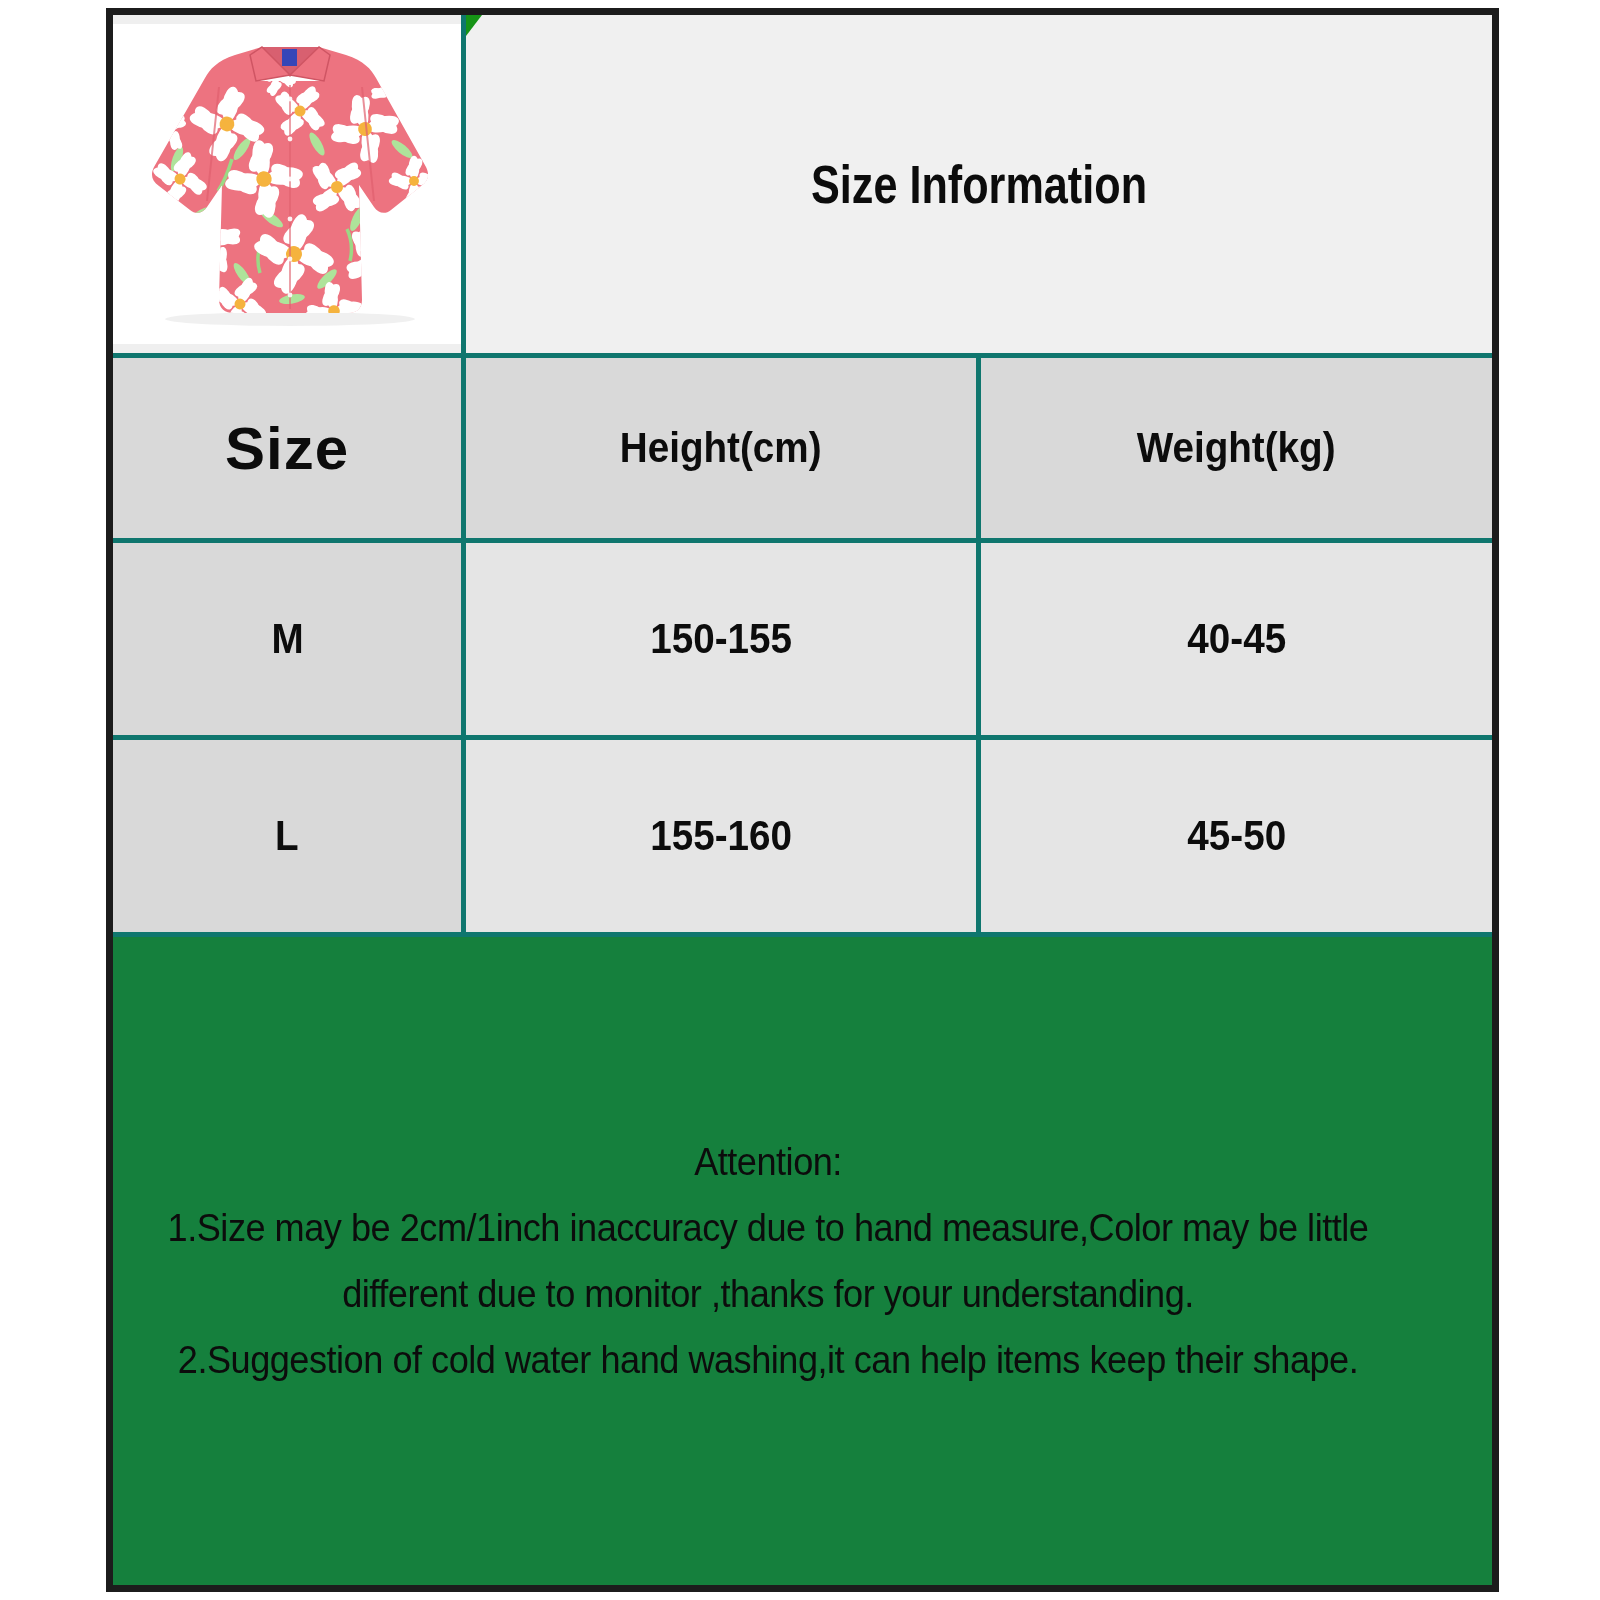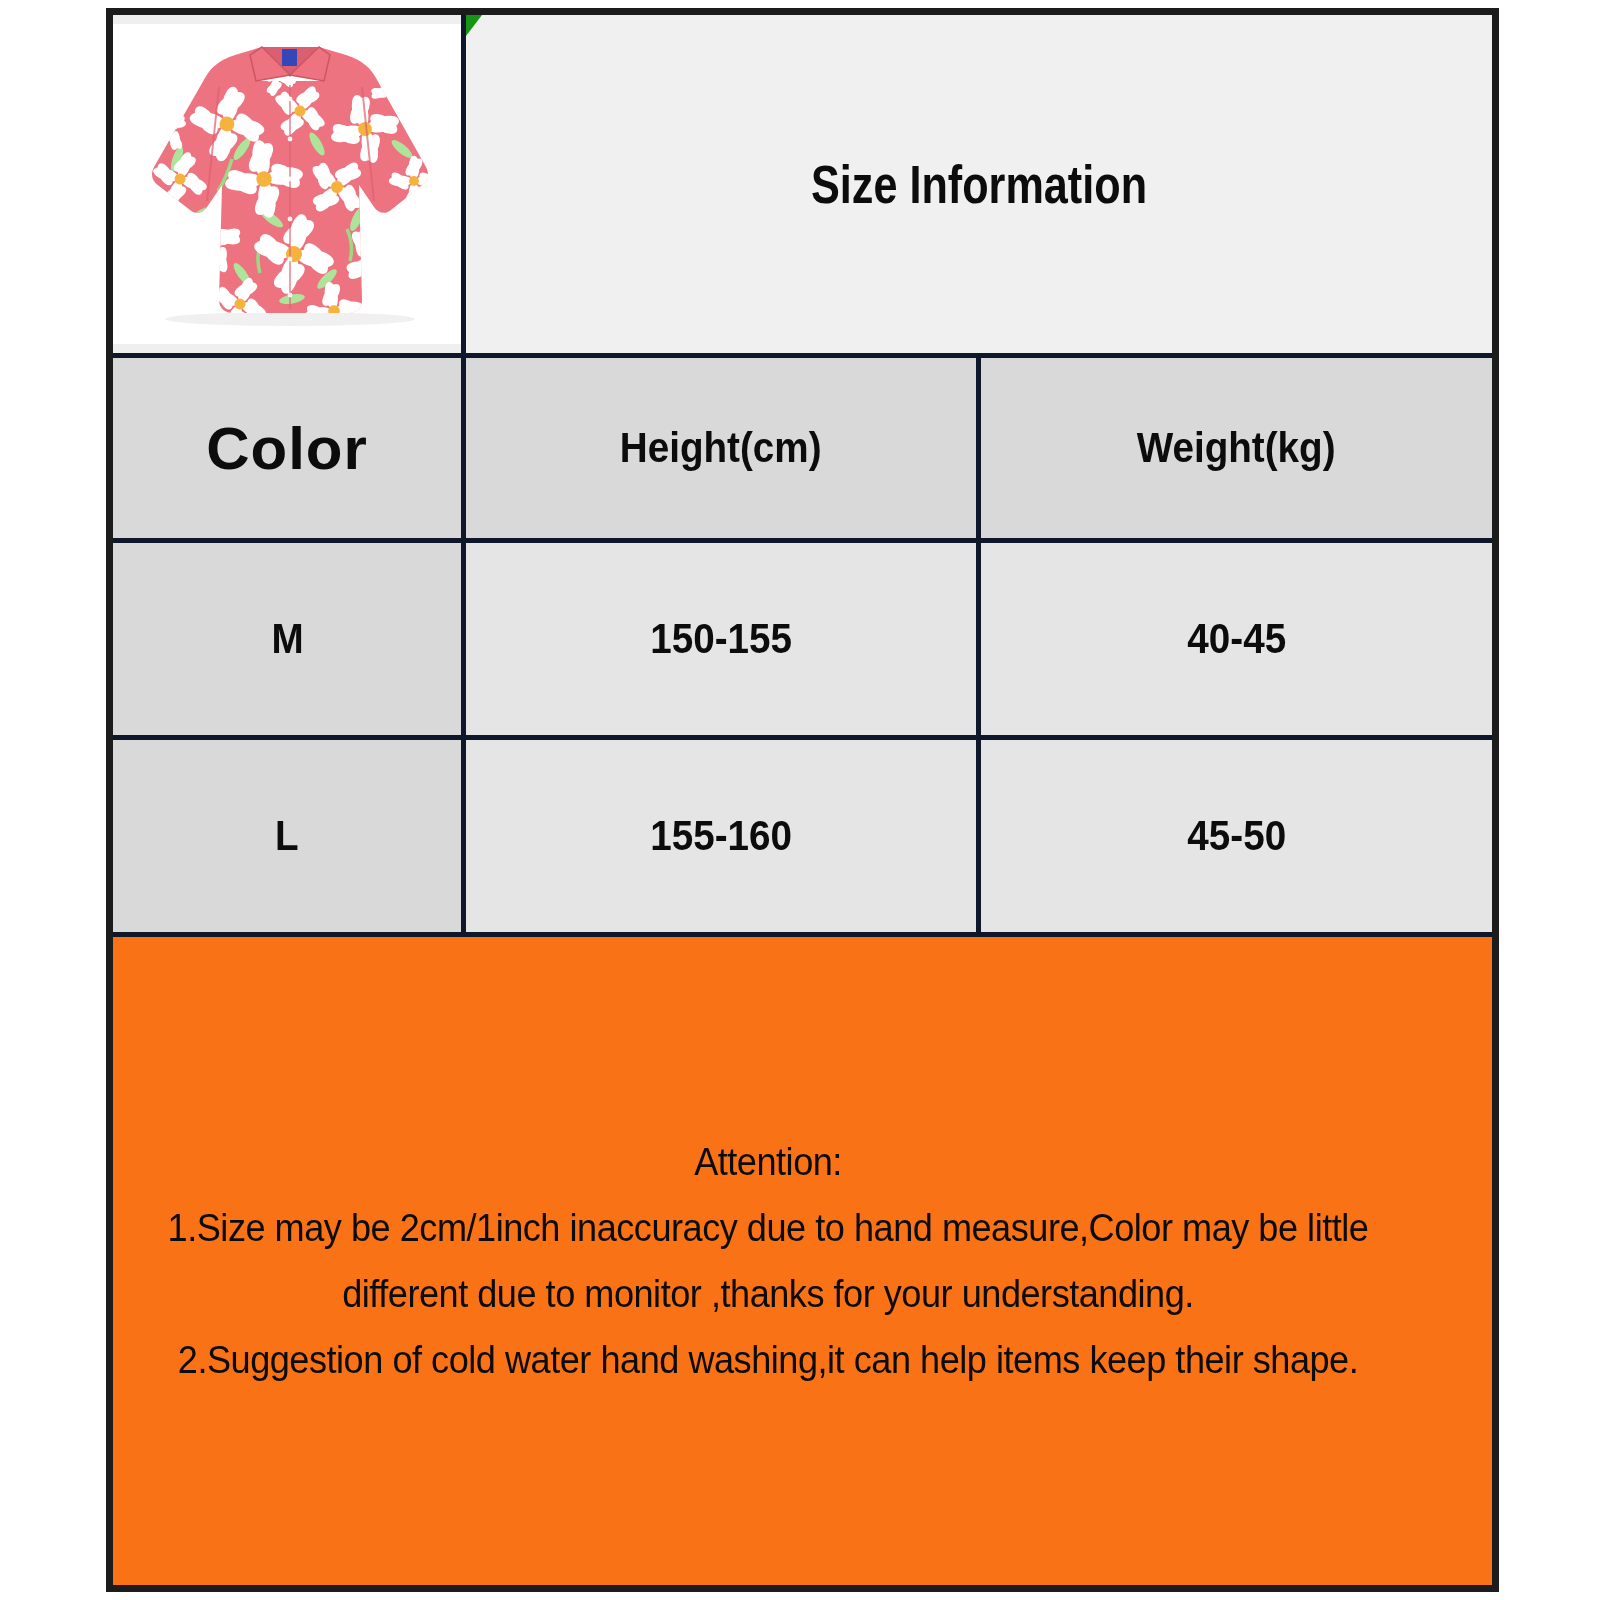--- a/index.html
+++ b/index.html
@@ -13,21 +13,21 @@
   }
   table.size-table{
     position:absolute;
     left:106px;top:8px;
     width:1386px;height:1584px;
     border-collapse:collapse;
     table-layout:fixed;
     border:7px solid #1c1c1c;
   }
   table.size-table td{
-    border:5px solid #0f172a;
+    border:5px solid #0f766e;
     text-align:center;
     vertical-align:middle;
     padding:0;
     overflow:hidden;
   }
   
   .cell-image{
     background:#ffffff;
     position:relative;
     height:338px;
@@ -81,21 +81,21 @@
     background:#e5e5e5;
   }
   .dval{
     display:inline-block;
     font-size:42px;font-weight:bold;
     transform:scaleX(0.92);
     white-space:nowrap;
   }
   
   .cell-attention{
-    background:#f97316;
+    background:#15803d;
     text-align:left;
     vertical-align:top;
     padding:8px 10px 0 10px;
   }
   .att-line{
     font-size:38px;
     line-height:66px;
     font-weight:400;
     letter-spacing:-0.5px;
     transform:scaleX(0.95);
@@ -210,21 +210,21 @@
         </svg>
         <div class="photo-strip-bottom"></div>
       </td>
       <td class="cell-title" colspan="2">
         <span class="corner-marker"></span>
         <span class="title-text">Size Information</span>
       </td>
     </tr>
 
     <tr class="row-head">
-      <td class="size-head">Color</td>
+      <td class="size-head">Size</td>
       <td>
         <span class="col-head">Height(cm)</span>
       </td>
       <td>
         <span class="col-head">Weight(kg)</span>
       </td>
     </tr>
 
     <tr class="row-data">
       <td class="cell-size">

